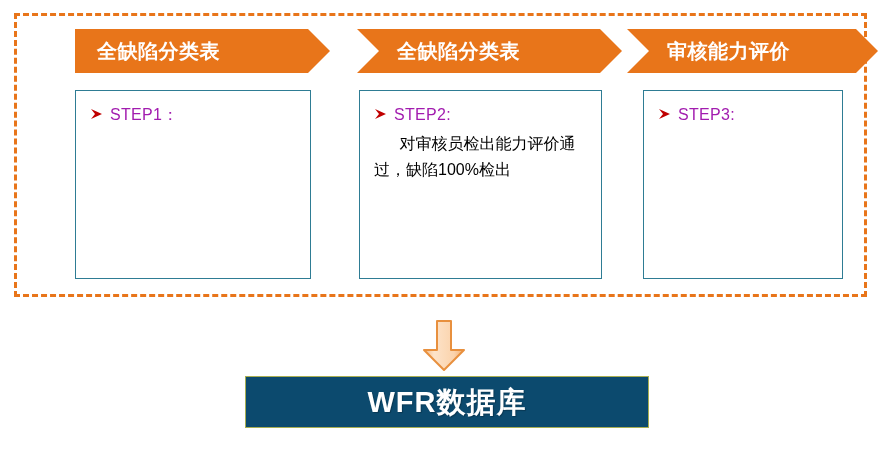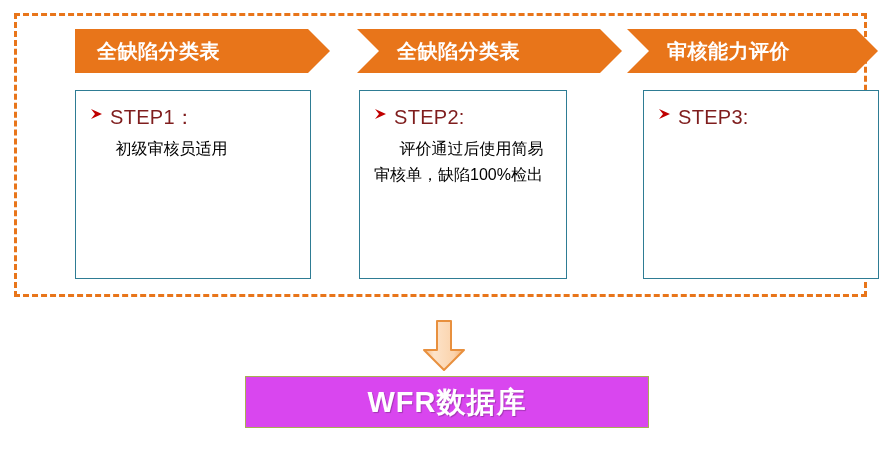--- a/index.html
+++ b/index.html
@@ -64,37 +64,37 @@
   .step-box {
     position: absolute;
     top: 90px;
     height: 189px;
     border: 1.5px solid #2E7C94;
     background: #ffffff;
     box-sizing: border-box;
     padding: 14px 10px 10px 14px;
   }
   #box-1 { left: 75px;  width: 236px; }
-  #box-2 { left: 359px; width: 208px; }
-  #box-3 { left: 643px; width: 236px; }
+  #box-2 { left: 359px; width: 243px; }
+  #box-3 { left: 643px; width: 200px; }
 
   .step-head {
     display: flex;
     align-items: flex-start;
     gap: 7px;
     line-height: 1.25;
   }
   .bullet-arrow {
     flex: 0 0 auto;
     margin-top: 3px;
     display: block;
   }
   .step-title {
-    color: #7f1d1d;
-    font-size: 20px;
+    color: #a21caf;
+    font-size: 16px;
     letter-spacing: 0.3px;
     white-space: nowrap;
   }
   .step-body {
     margin-top: 6px;
     color: #000000;
     font-size: 16px;
     line-height: 1.6;
     text-indent: 1.6em;
     word-break: break-all;
@@ -109,21 +109,21 @@
     height: 52px;
   }
 
   
   .db-bar {
     position: absolute;
     left: 245px;
     top: 376px;
     width: 404px;
     height: 52px;
-    background: #d946ef;
+    background: #0c4a6e;
     border: 1.5px solid #A8AE52;
     box-sizing: border-box;
     display: flex;
     align-items: center;
     justify-content: center;
   }
   .db-label {
     color: #ffffff;
     font-size: 29px;
     font-weight: bold;
@@ -151,31 +151,30 @@
     <span class="banner-label">审核能力评价</span>
   </div>
 
   <div class="step-box" id="box-1">
     <div class="step-head">
       <svg class="bullet-arrow" width="13" height="12" viewBox="0 0 13 12">
         <path d="M1 1 L12 6 L1 11 L5 6 Z" fill="#C00000"></path>
       </svg>
       <span class="step-title">STEP1：</span>
     </div>
-    <div class="step-body">初级审核员适用</div>
   </div>
 
   <div class="step-box" id="box-2">
     <div class="step-head">
       <svg class="bullet-arrow" width="13" height="12" viewBox="0 0 13 12">
         <path d="M1 1 L12 6 L1 11 L5 6 Z" fill="#C00000"></path>
       </svg>
       <span class="step-title">STEP2:</span>
     </div>
-    <div class="step-body">评价通过后使用简易审核单，缺陷100%检出</div>
+    <div class="step-body">对审核员检出能力评价通过，缺陷100%检出</div>
   </div>
 
   <div class="step-box" id="box-3">
     <div class="step-head">
       <svg class="bullet-arrow" width="13" height="12" viewBox="0 0 13 12">
         <path d="M1 1 L12 6 L1 11 L5 6 Z" fill="#C00000"></path>
       </svg>
       <span class="step-title">STEP3:</span>
     </div>
   </div>

